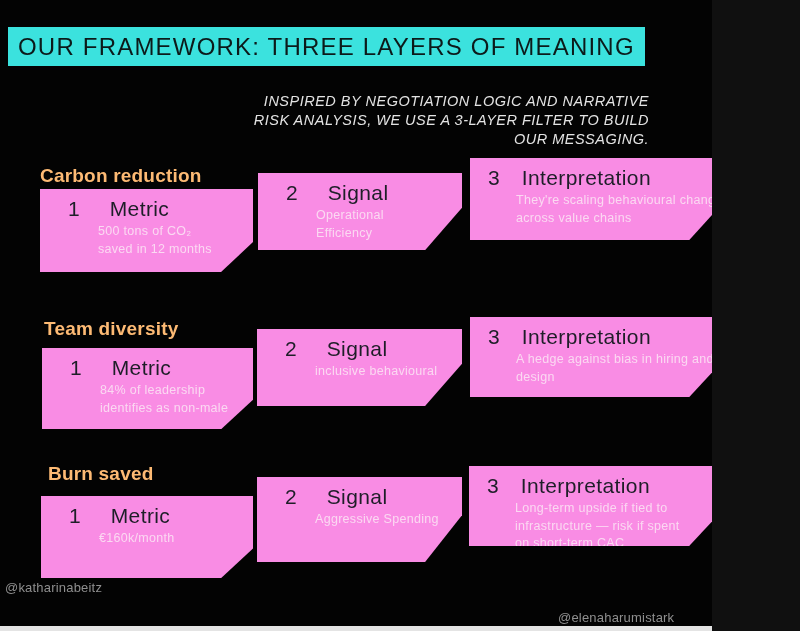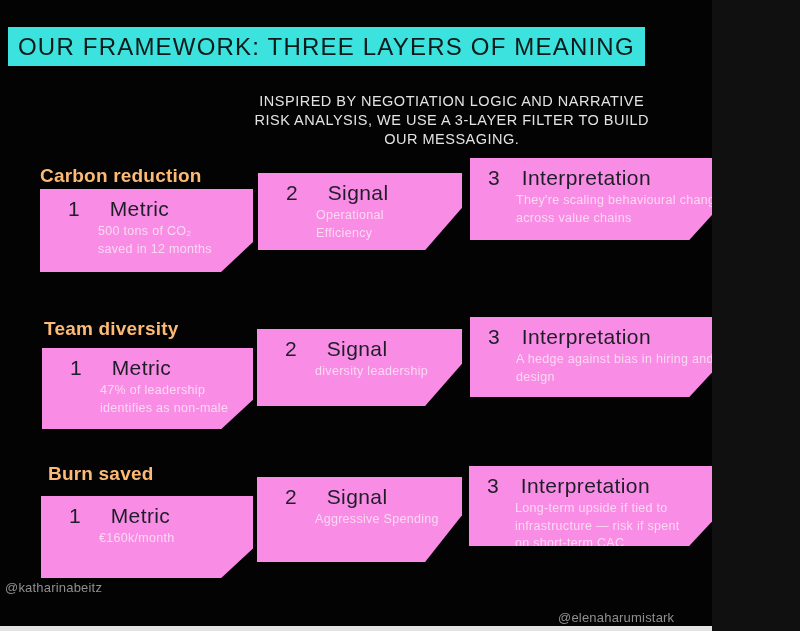--- a/index.html
+++ b/index.html
@@ -26,27 +26,28 @@
     font-size: 24px;
     font-weight: 500;
     letter-spacing: 1.2px;
     color: var(--title-text, #0C1A1A);
     white-space: nowrap;
   }
   
   #intro-text {
     position: absolute;
     right: 63px; top: 92px;
-    text-align: center;
+    text-align: right;
     color: var(--intro-text, #E3E3E3);
     font-size: 14.5px;
     font-weight: 500;
     line-height: 1.32;
     letter-spacing: 0.5px;
     white-space: pre-line;
+    font-style: italic;
   }
   
   .row-heading {
     position: absolute;
     color: #fdba74;
     font-size: 19px;
     font-weight: 700;
     letter-spacing: 0.2px;
     white-space: nowrap;
   }
@@ -145,29 +146,29 @@
     <div class="card-detail">They're scaling behavioural change
 across value chains</div>
   </div>
 
   <div class="row-heading" id="heading-2">Team diversity</div>
   <div class="card card--c1" id="card-r2c1">
     <div class="card-head">
       <span class="card-number">1</span>
       <span class="card-label">Metric</span>
     </div>
-    <div class="card-detail">47% of leadership
+    <div class="card-detail">84% of leadership
 identifies as non-male</div>
   </div>
   <div class="card card--c2" id="card-r2c2">
     <div class="card-head">
       <span class="card-number">2</span>
       <span class="card-label">Signal</span>
     </div>
-    <div class="card-detail">diversity leadership</div>
+    <div class="card-detail">inclusive behavioural</div>
   </div>
   <div class="card card--c3 card--interp" id="card-r2c3">
     <div class="card-head">
       <span class="card-number">3</span>
       <span class="card-label">Interpretation</span>
     </div>
     <div class="card-detail">A hedge against bias in hiring and
 design</div>
   </div>
 

